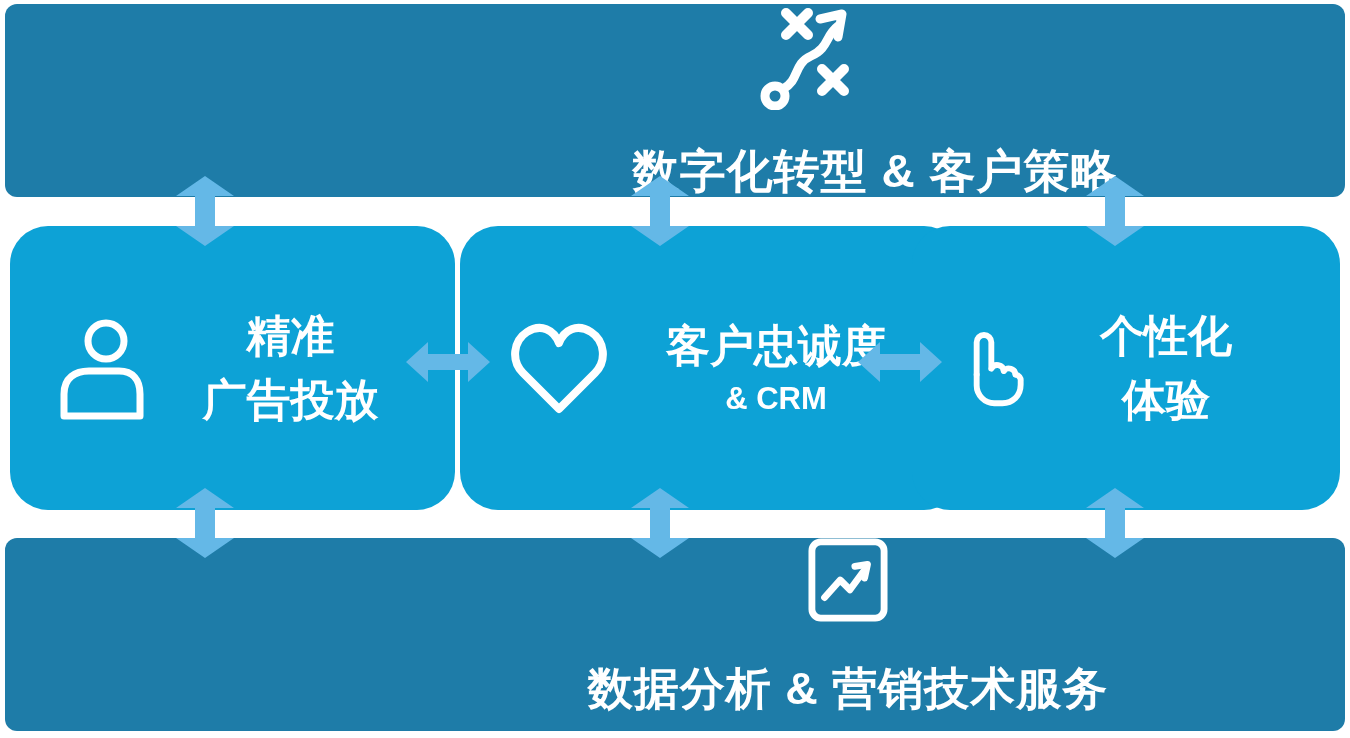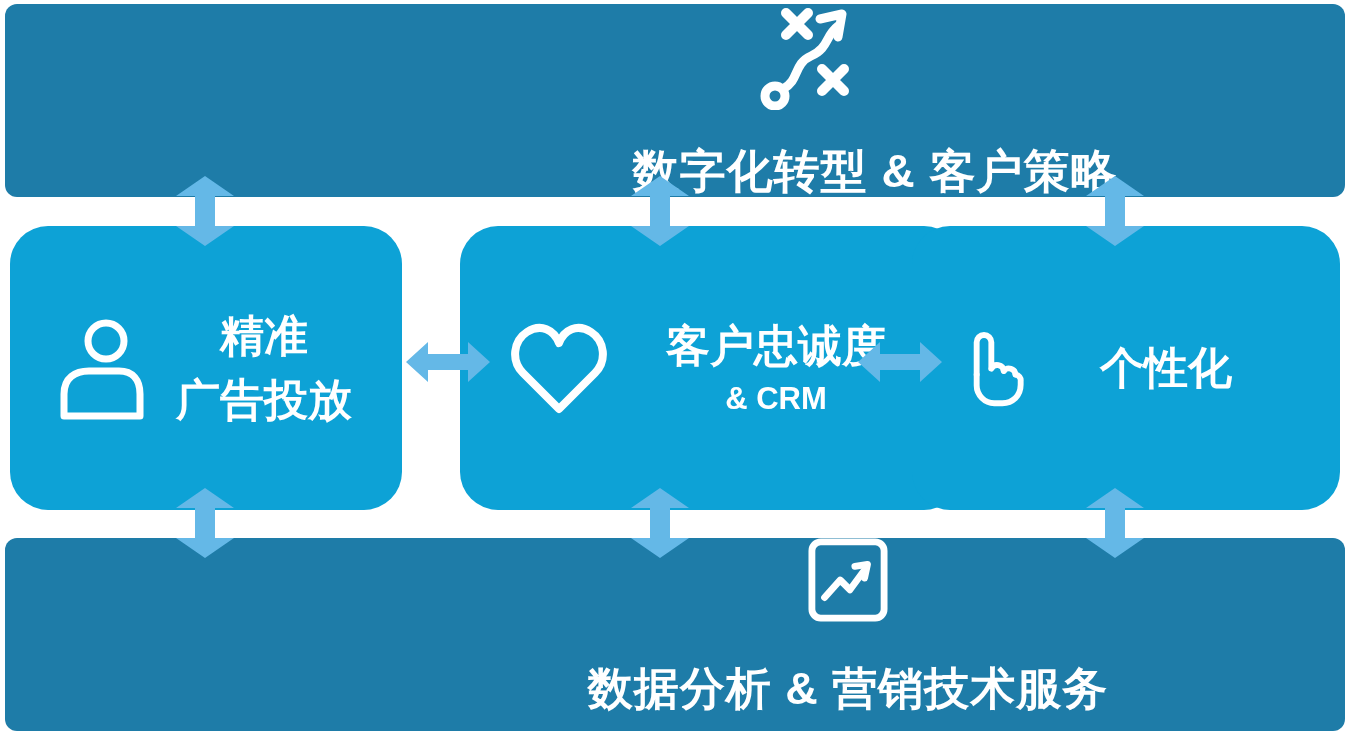--- a/index.html
+++ b/index.html
@@ -26,21 +26,21 @@
   .banner.top .title{margin-left:122px;}
   .banner.bottom .title{font-size:45px;}
   
   .mbox{
     position:absolute;top:226px;height:284px;
     background:var(--box,#0DA2D6);
     border-radius:38px;
     display:flex;align-items:center;
     box-sizing:border-box;
   }
-  .mbox.b1{left:10px;width:392px;padding-left:48px;padding-right:20px;}
+  .mbox.b1{left:10px;width:445px;padding-left:48px;padding-right:20px;}
   .mbox.b2{left:460px;width:502px;padding-left:50px;padding-right:18px;}
   .mbox.b3{left:912px;width:428px;padding-left:50px;padding-right:36px;}
   .mbox .label{
     flex:1;text-align:center;
     font-size:44px;font-weight:700;line-height:1.45;white-space:nowrap;
   }
   .mbox .label .sub{font-size:31px;}
   
   .icon{display:flex;align-items:center;justify-content:center;flex:0 0 auto;}
   .icon svg{display:block;}
@@ -107,20 +107,21 @@
     <span class="icon">
       <svg width="66" height="100" viewBox="0 0 90 110">
         <path d="M20 64 V20 a10 10 0 0 1 20 0 v34" stroke-width="8"></path>
         <path d="M40 56 a9 9 0 0 1 17 3" stroke-width="8"></path>
         <path d="M57 59 a9 9 0 0 1 16 5" stroke-width="8"></path>
         <path d="M73 64 a8 8 0 0 1 7 9 v5 c0 15 -11 25 -25 25 h-11 c-13 0 -24 -11 -24 -24 v-15" stroke-width="8"></path>
       </svg>
     </span>
     <div class="label">
       <div>个性化</div>
+      <div>体验</div>
     </div>
   </section>
 
   <section class="banner bottom">
     <span class="icon">
       <svg width="80" height="84" viewBox="0 0 82 86">
         <rect x="4" y="4" width="74" height="78" rx="9" stroke-width="7"></rect>
         <path d="M17 61 L33 43 L43 53 L60 30" stroke-width="7"></path>
         <path d="M48 29 L61 27 L58 41" stroke-width="7"></path>
       </svg>

